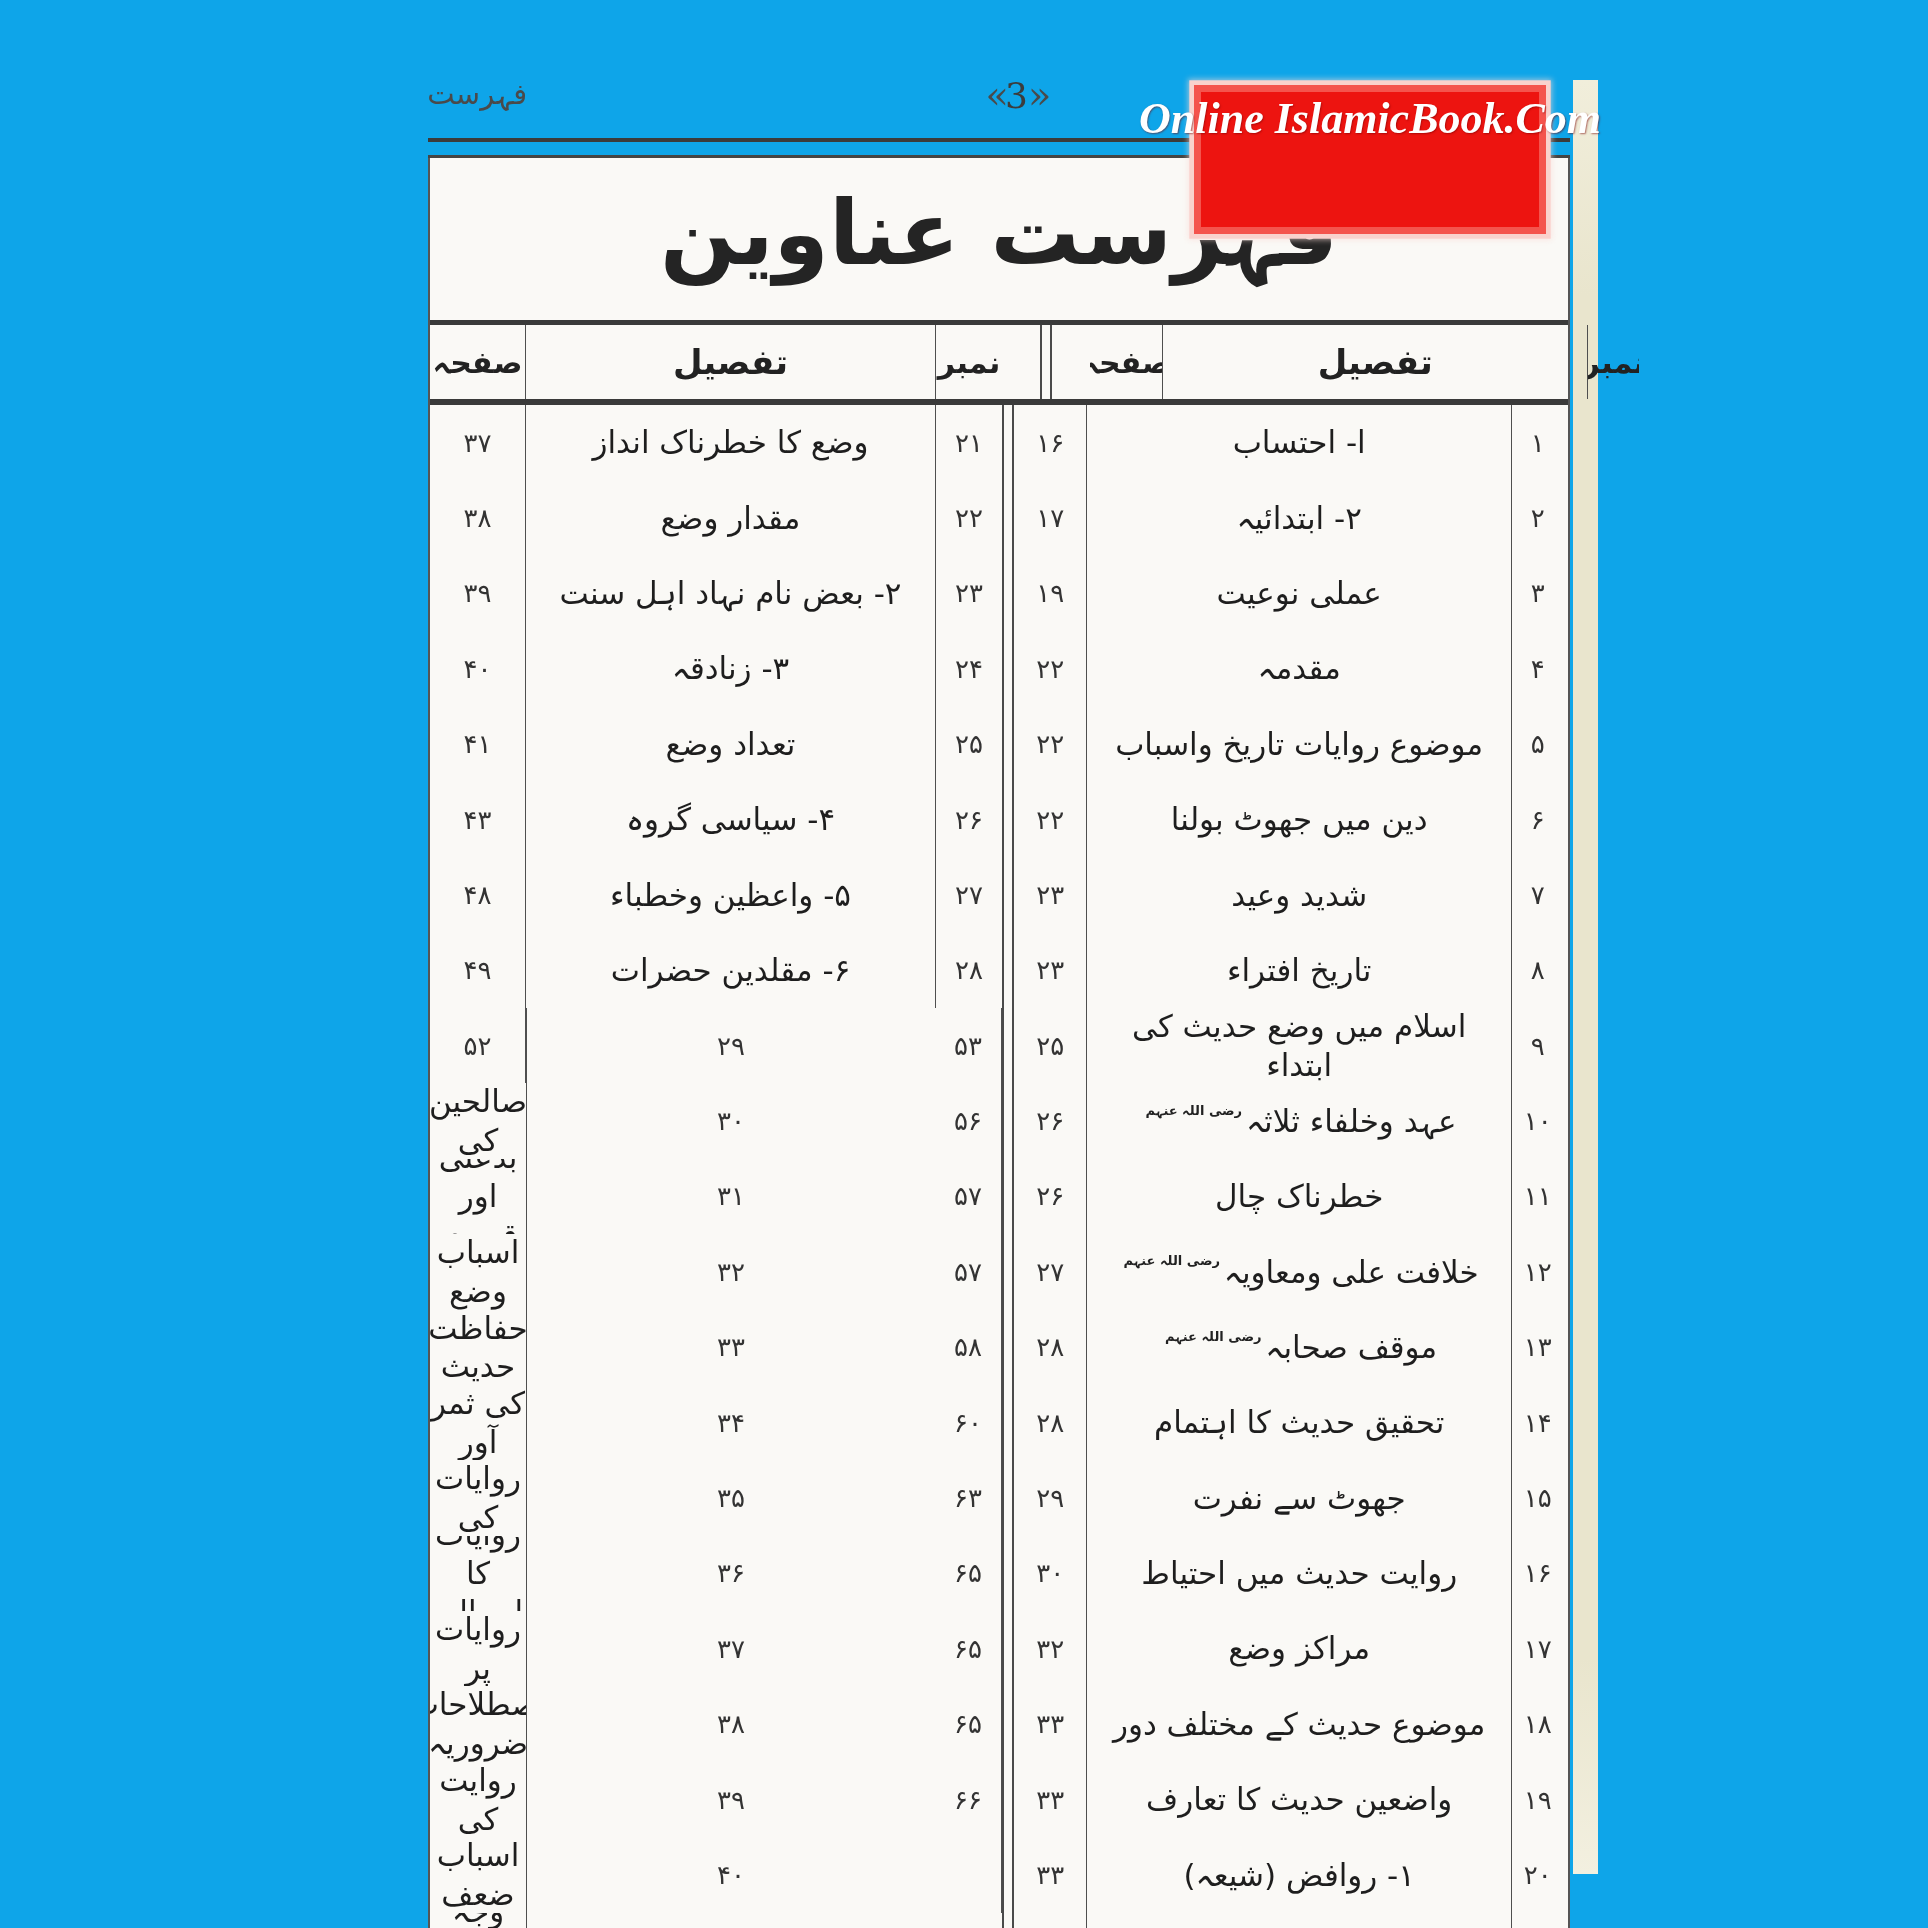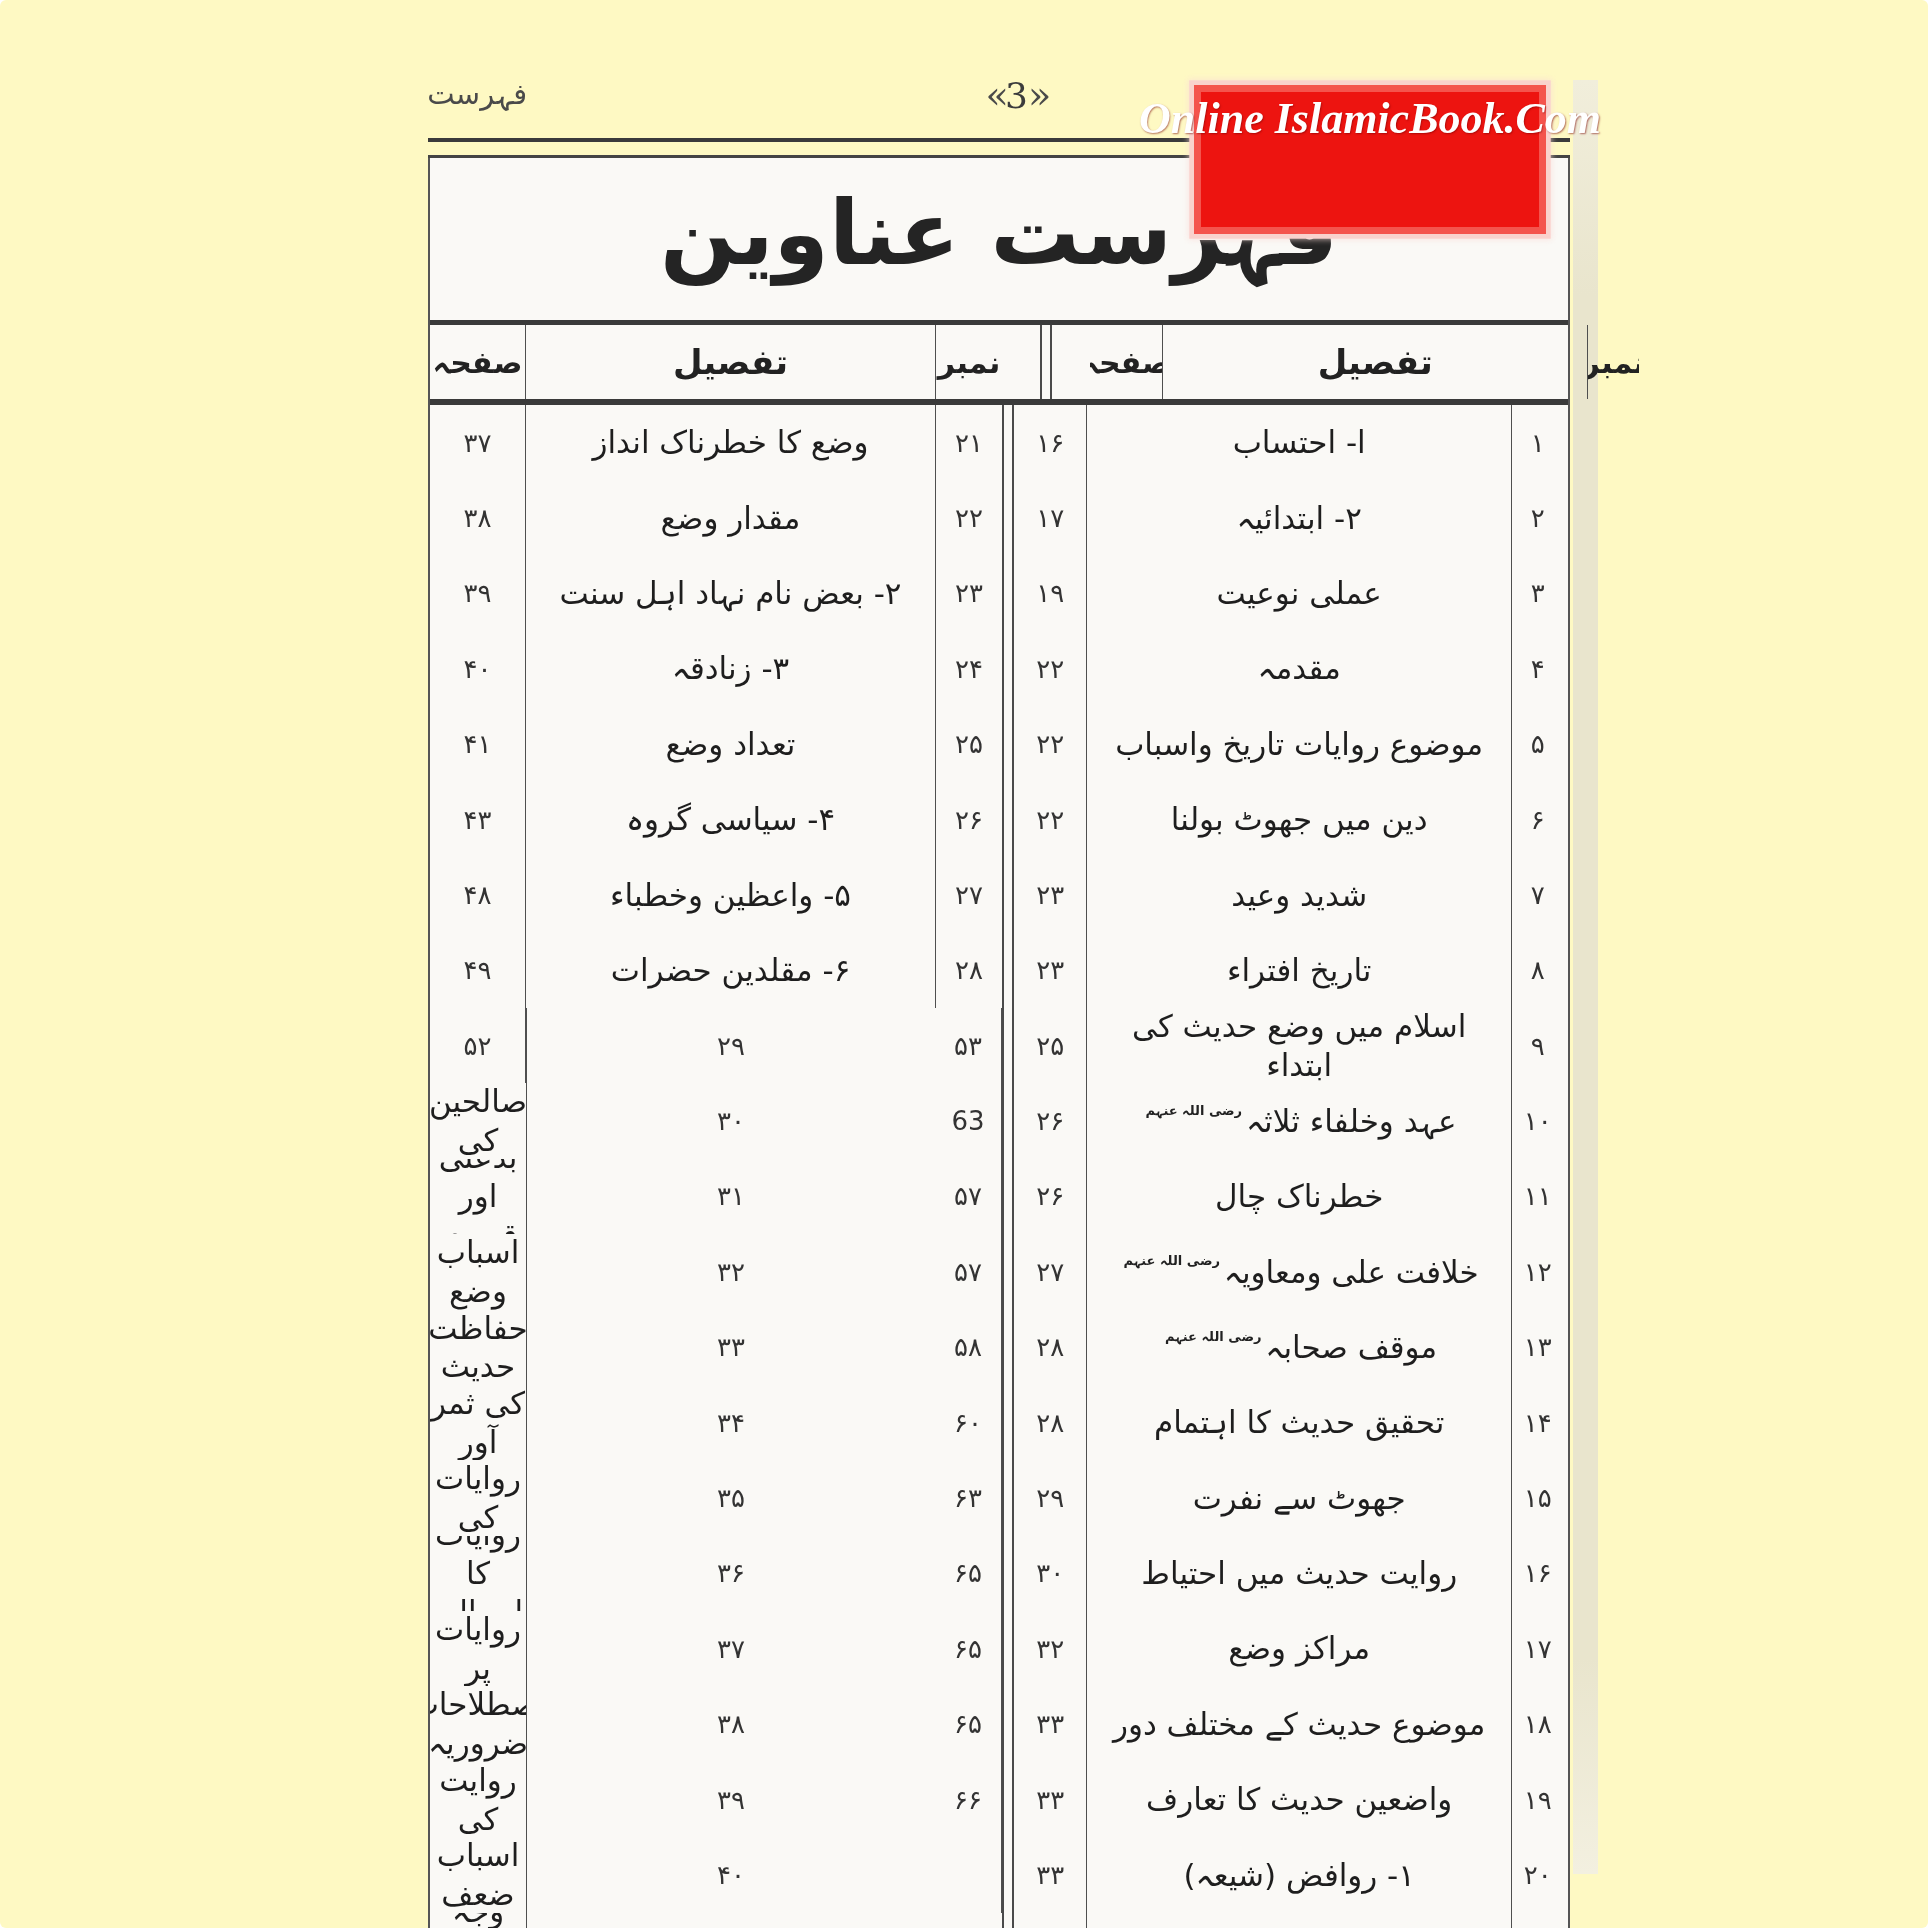--- a/index.html
+++ b/index.html
@@ -1,21 +1,20 @@
 <!DOCTYPE html>
 <html style="font-size:15px"><head>
 <meta charset="utf-8">
 <style>
   html,body { margin:0; padding:0; background:#ffffff; }
   .canvas {
     position:relative; width:1928px; height:1928px;
-    background:#fef9c3; overflow:hidden;
+    background:#0ea5e9; overflow:hidden;
     font-family:"DejaVu Sans", sans-serif;
     color:#222;
-    border-radius:6px;
   }
   
   .edge-strip {
     position:absolute; left:1573px; top:80px; width:25.4px; height:1794px;
     background:linear-gradient(180deg,#f1eedb 0%, #e9e5cd 12%, #e9e5cd 88%, #f3f0e0 100%);
   }
   
   .running-header {
     position:absolute; left:414px; top:77px; width:113px;
     font-size:29px; color:#4a4a4a; text-align:right;
@@ -162,21 +161,21 @@
               <span>۶- مقلدین حضرات</span>
             </div>
             <div class="c num" dir="rtl">۲۸</div>
             <div class="c pg" dir="rtl">۵۲</div>
             <div class="c num" dir="rtl">۲۹</div>
             <div class="c pg" dir="rtl">۵۳</div>
             <div class="c det" dir="rtl">
               <span>۸- صالحین کی جماعت</span>
             </div>
             <div class="c num" dir="rtl">۳۰</div>
-            <div class="c pg" dir="rtl">63</div>
+            <div class="c pg" dir="rtl">۵۶</div>
             <div class="c det" dir="rtl">
               <span>۹- بدعتی اور قبوری حضرات</span>
             </div>
             <div class="c num" dir="rtl">۳۱</div>
             <div class="c pg" dir="rtl">۵۷</div>
             <div class="c det" dir="rtl">
               <span>اسباب وضع</span>
             </div>
             <div class="c num" dir="rtl">۳۲</div>
             <div class="c pg" dir="rtl">۵۷</div>

